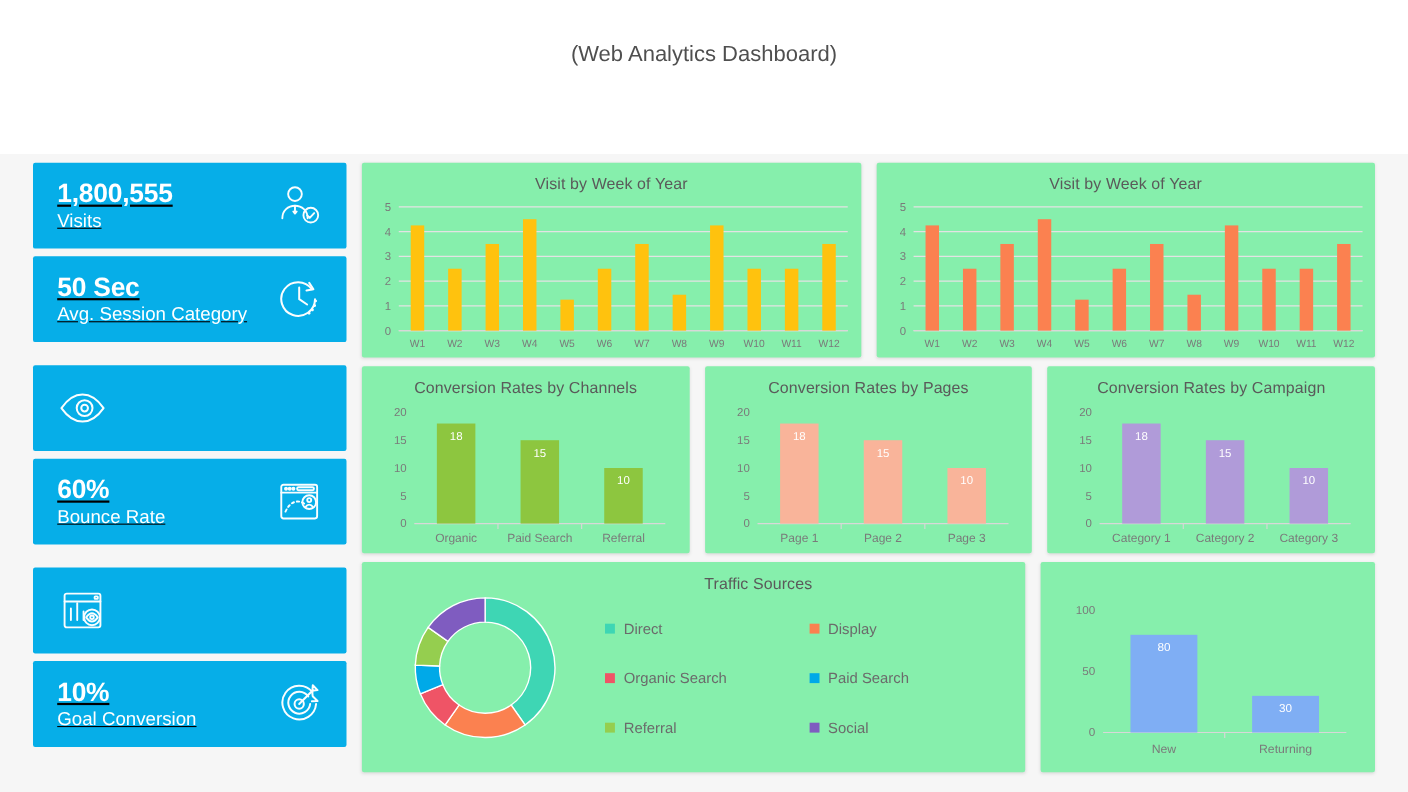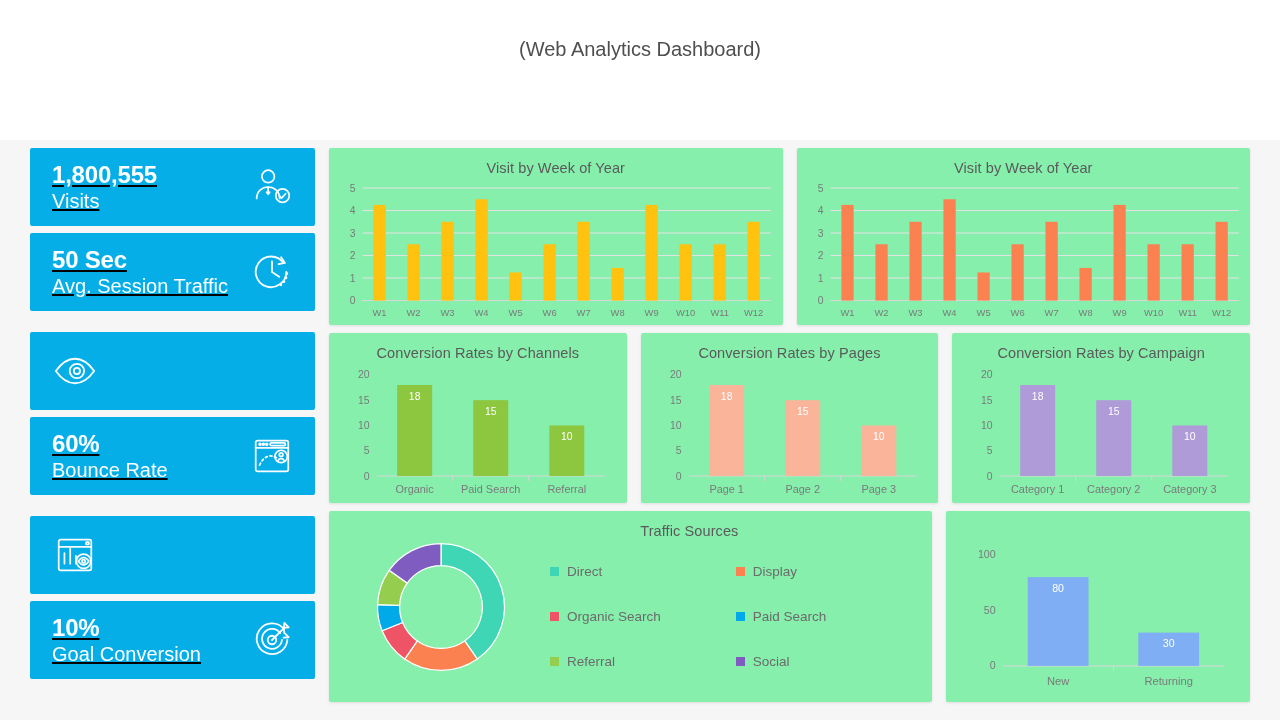--- a/index.html
+++ b/index.html
@@ -37,21 +37,21 @@
     background: #06AEE8; color: #ffffff;
     border-radius: 2px;
     height: 78px;
     display: flex; align-items: center; justify-content: space-between;
     padding: 0 20px 0 22px;
     flex: 0 0 auto;
   }
   .kpi-group-gap { height: 7px; }
   .kpi-text { display: flex; flex-direction: column; gap: 1px; }
   .kpi-value { font-size: 24px; font-weight: bold; line-height: 1.15; letter-spacing: -0.2px;}
-  .kpi-label { font-size: 20px; font-weight: normal; line-height: 1.2; }
+  .kpi-label { font-size: 17px; font-weight: normal; line-height: 1.2; }
   .kpi-icon { width: 46px; height: 46px; flex: 0 0 46px; opacity: .98; }
   .kpi-icon svg { width: 100%; height: 100%; display: block; }
 
   
   .panel {
     background: #86efac; border-radius: 2px;
     box-shadow: 0 1px 3px rgba(0,0,0,.10);
     position: relative;
   }
   .panel-title {
@@ -109,21 +109,21 @@
             <path d="M20 24v7M18.4 29.5l1.6 2 1.6-2"></path>
             <circle cx="35" cy="33" r="7"></circle>
             <path d="M31.6 33.2l2.4 2.4 4.2-4.6"></path>
           </svg>
         </div>
       </div>
 
       <div class="kpi">
         <div class="kpi-text">
           <div class="kpi-value">50 Sec</div>
-          <div class="kpi-label">Avg. Session Traffic</div>
+          <div class="kpi-label">Avg. Session Category</div>
         </div>
         <div class="kpi-icon">
           <svg viewBox="0 0 48 48" fill="none" stroke="#fff" stroke-width="1.9" stroke-linecap="round" stroke-linejoin="round">
             <path d="M36 14.5A16 16 0 1 0 39 24"></path>
             <path d="M33.5 8.5l4 6 -6.6 1.2" stroke-width="1.9"></path>
             <path d="M24 13v11l7.5 5"></path>
             <g stroke-dasharray="0.1 4.4" stroke-width="2.6">
               <path d="M39.6 25.6a15.8 15.8 0 0 1-9.4 13.6"></path>
             </g>
           </svg>

